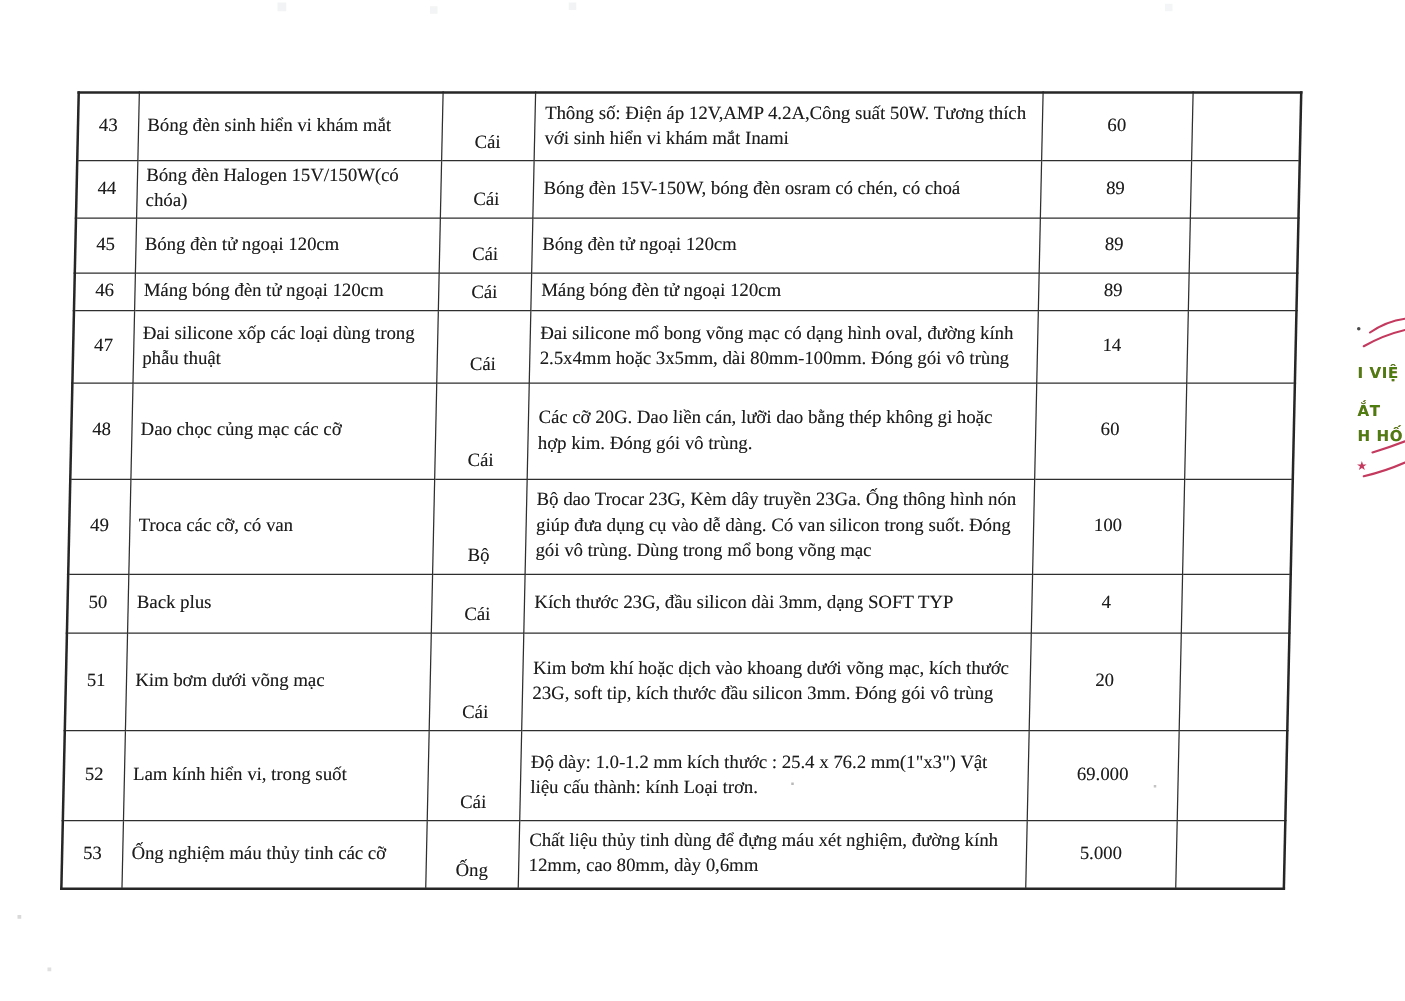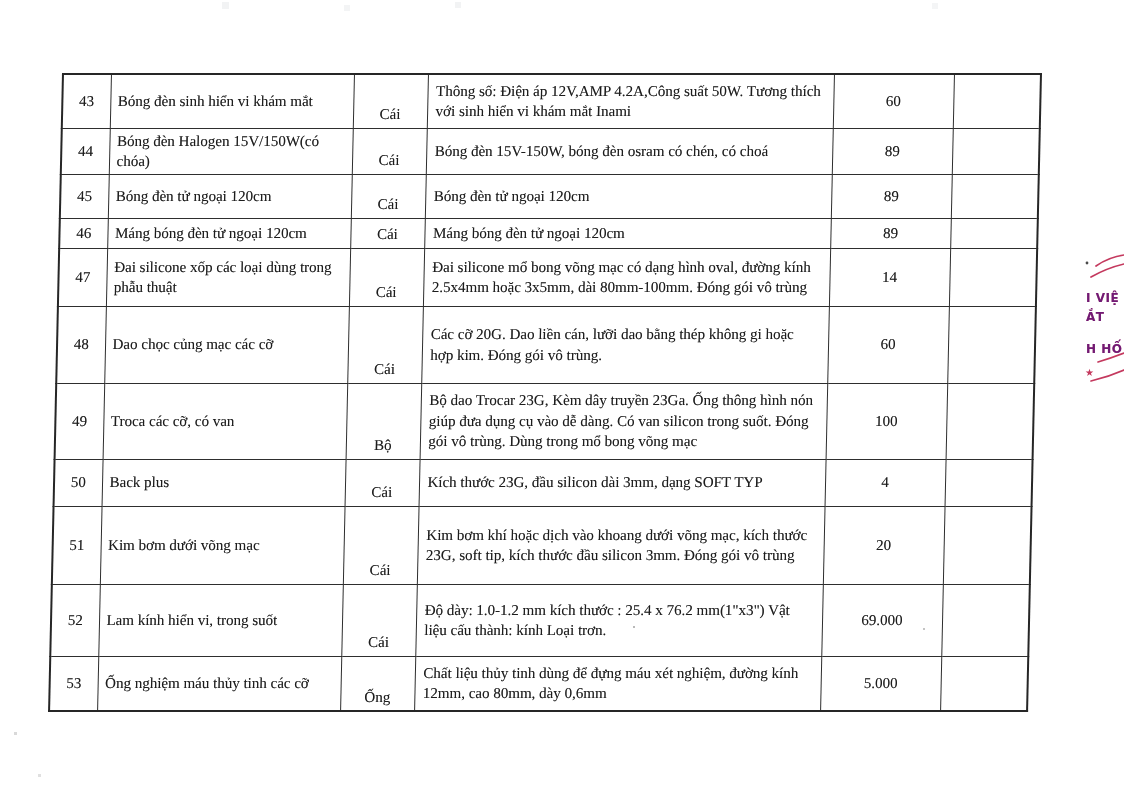--- a/index.html
+++ b/index.html
@@ -23,21 +23,21 @@
   }
   td.stt{text-align:center;}
   td.name{padding:2px 5px 2px 7px;}
   td.unit{vertical-align:bottom;text-align:center;padding:0 0 3px 0;}
   td.desc{padding:2px 10px 2px 8px;}
   td.qty{text-align:center;}
   
   .stamp-text{
     position:absolute;left:1086px;white-space:nowrap;
     font-family:"DejaVu Sans", sans-serif;font-weight:bold;font-size:12px;
-    letter-spacing:0.5px;color:#701a75;text-shadow:0 0 0.5px rgba(194,58,94,.6);
+    letter-spacing:0.5px;color:#4d7c0f;text-shadow:0 0 0.5px rgba(194,58,94,.6);
   }
   .stamp-svg{position:absolute;left:1082px;top:252px;}
   
   .speck{position:absolute;}
 </style>
 </head>
 <body>
 
 <div class="speck" style="left:222px;top:2px;width:7px;height:7px;background:#f2f3f4;"></div>
 <div class="speck" style="left:344px;top:5px;width:6px;height:6px;background:#f3f4f5;"></div>
@@ -153,14 +153,14 @@
 
 <svg class="stamp-svg" width="42" height="140" viewBox="0 0 42 140">
   <circle cx="5" cy="11" r="1.4" fill="#4a4a4a"></circle>
   <path d="M14,14 Q27,5 42,3" stroke="#c4395e" stroke-width="1.7" fill="none" stroke-linecap="round"></path>
   <path d="M9,25 Q25,16 42,12" stroke="#c4395e" stroke-width="1.7" fill="none" stroke-linecap="round"></path>
   <path d="M16,110 Q29,106 42,101" stroke="#c4395e" stroke-width="1.7" fill="none" stroke-linecap="round"></path>
   <path d="M9,129 Q26,125 42,118" stroke="#c4395e" stroke-width="1.7" fill="none" stroke-linecap="round"></path>
   <text x="3" y="124" font-size="10" fill="#c4395e">★</text>
 </svg>
 <div class="stamp-text" style="top:291px">I VIỆ</div>
-<div class="stamp-text" style="top:310px">ẮT</div>
+<div class="stamp-text" style="top:322px">ẮT</div>
 <div class="stamp-text" style="top:342px">H HỐ</div>
 
 </body></html>

